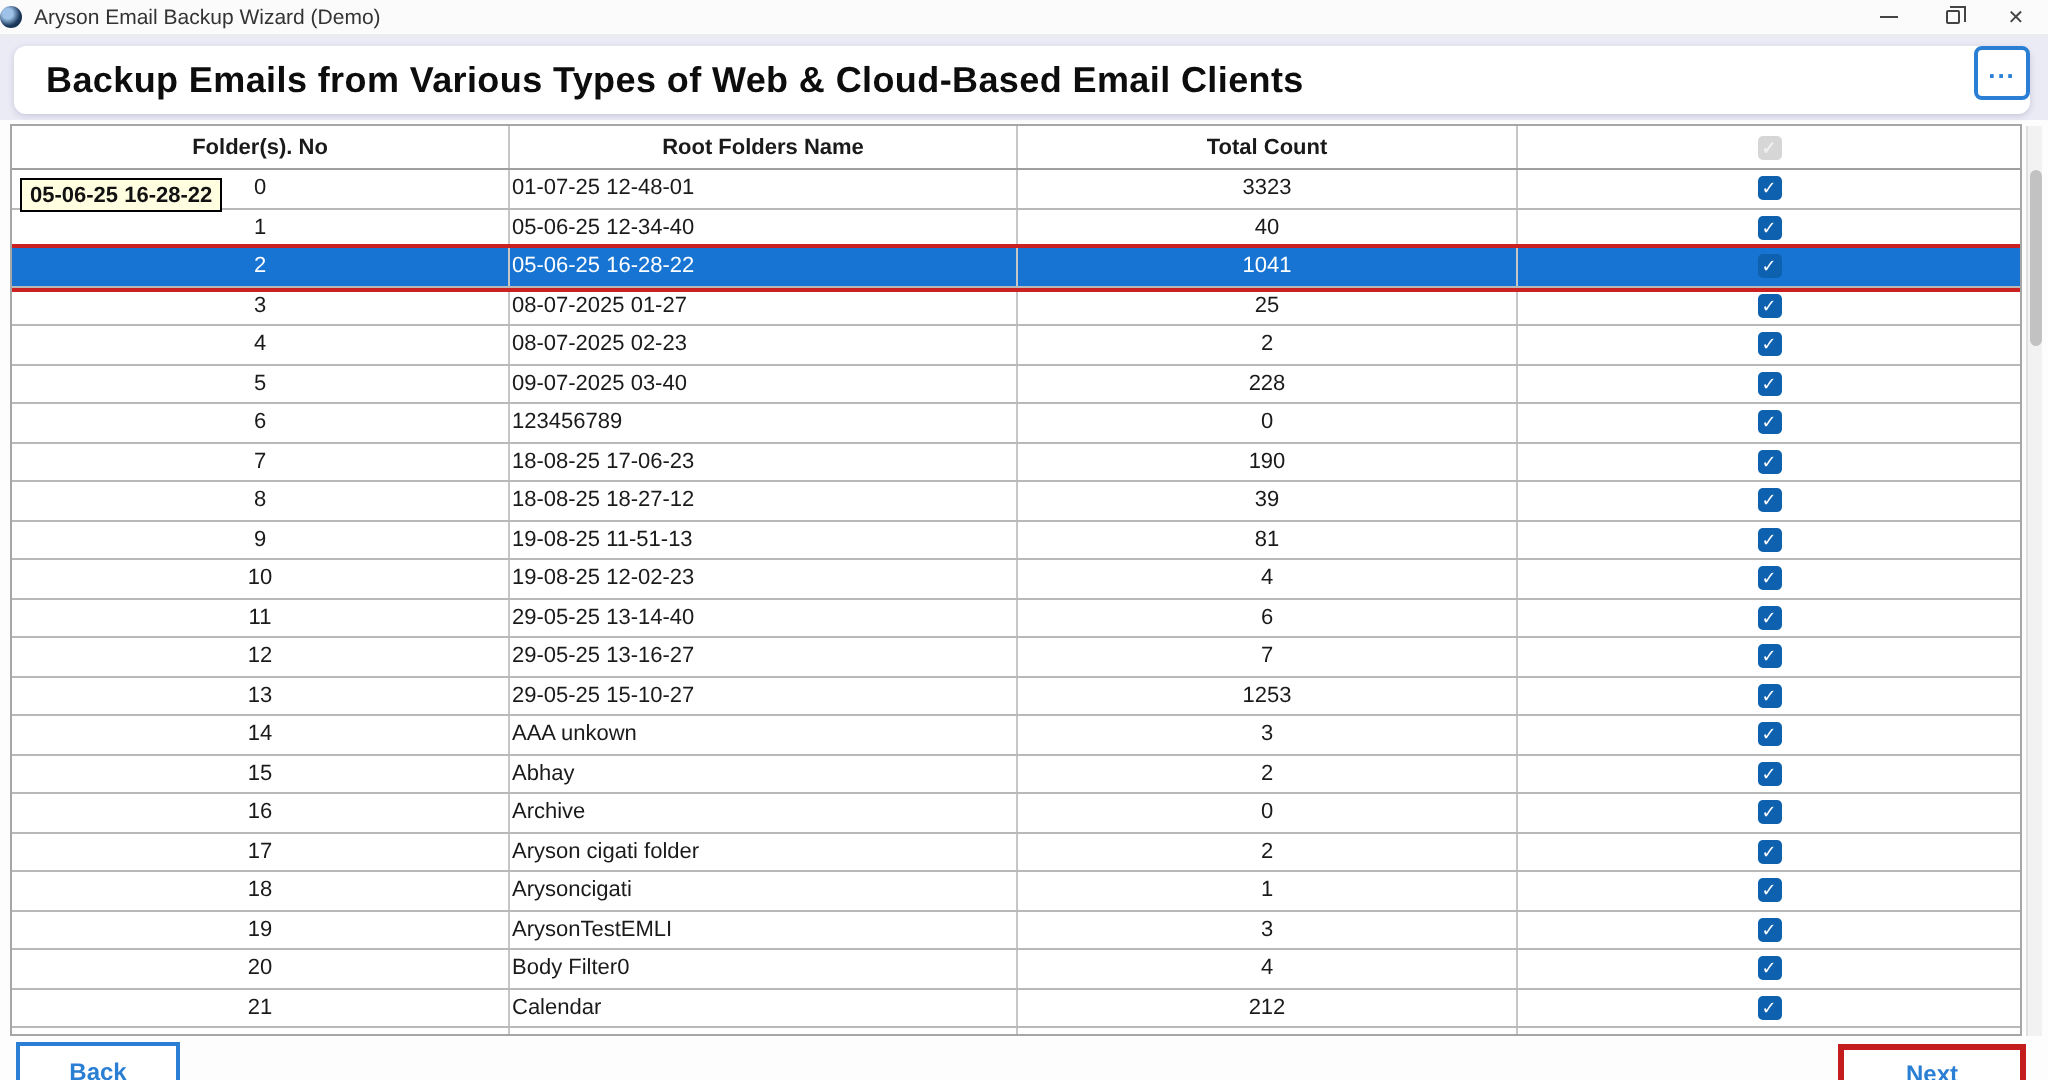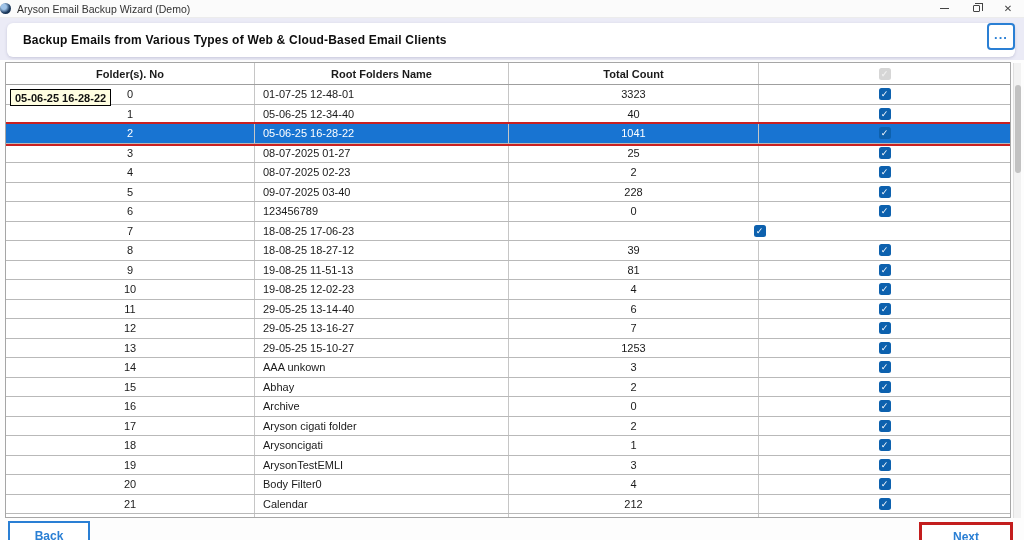--- a/index.html
+++ b/index.html
@@ -32,21 +32,21 @@
   .restore-glyph::before{ content:""; position:absolute; left:1px; top:-3px; width:7px; height:7px; border-top:1px solid #444; border-right:1px solid #444; }
 
   
   .header-band{ height:42px; background:#ebebf6; position:relative; }
   .header-card{
     position:absolute; left:7px; top:5px; width:1008px; height:34px;
     background:#ffffff; border-radius:6px;
     box-shadow:0 1px 3px rgba(90,90,140,.25);
     display:flex; align-items:center; padding-left:16px;
   }
-  .header-title{ font-size:12px; font-weight:bold; color:#0d0d0d; letter-spacing:.2px; }
+  .header-title{ font-size:18px; font-weight:bold; color:#0d0d0d; letter-spacing:.2px; }
   .more-btn{
     position:absolute; right:9px; top:5px; width:28px; height:27px;
     background:#fff; border:2px solid var(--button_blue,#2a7fd4); border-radius:4px;
     color:var(--button_blue,#2a7fd4); font-size:13px; font-weight:bold; letter-spacing:1px;
     display:flex; align-items:flex-end; justify-content:center; line-height:10px; padding-bottom:8px;
     cursor:pointer;
   }
 
   
   .table-wrap{
@@ -62,21 +62,21 @@
   .c-no{ width:248px; flex:0 0 auto; }
   .c-name{ width:254px; flex:0 0 auto; }
   .c-count{ width:250px; flex:0 0 auto; }
   .c-check{ flex:1 1 auto; display:flex; align-items:center; justify-content:center; }
   .tbody{ height:433px; overflow:hidden; }
   .trow{
     display:flex; height:19.5px; font-size:11px; background:#fff;
     border-bottom:1px solid #b9b9b9; position:relative; cursor:default;
   }
   .trow > .c-no, .trow > .c-count{ display:flex; align-items:center; justify-content:center; }
-  .trow > .c-name{ display:flex; align-items:center; padding-left:8px; }
+  .trow > .c-name{ display:flex; align-items:center; padding-left:1px; }
   .trow.selected{
     background:var(--selection_blue,#1874d2); color:#fff;
     outline:2px solid var(--selection_border_red,#c92121); outline-offset:0px; z-index:2;
   }
   .checkbox{
     width:12px; height:12px; border-radius:2.5px;
     background:var(--checkbox_blue,#0d61ae);
     color:#fff; font-size:9px; line-height:12px; text-align:center; cursor:pointer;
   }
   .checkbox.gray{ background:#d6d6d6; color:#efefef; cursor:default; }
@@ -203,20 +203,21 @@
     <div class="c-name">123456789</div>
     <div class="c-count">0</div>
     <div class="c-check">
       <span class="checkbox">✓</span>
     </div>
   </div>
 
   <div class="trow">
     <div class="c-no">7</div>
     <div class="c-name">18-08-25 17-06-23</div>
+    <div class="c-count">190</div>
     <div class="c-check">
       <span class="checkbox">✓</span>
     </div>
   </div>
 
   <div class="trow">
     <div class="c-no">8</div>
     <div class="c-name">18-08-25 18-27-12</div>
     <div class="c-count">39</div>
     <div class="c-check">

